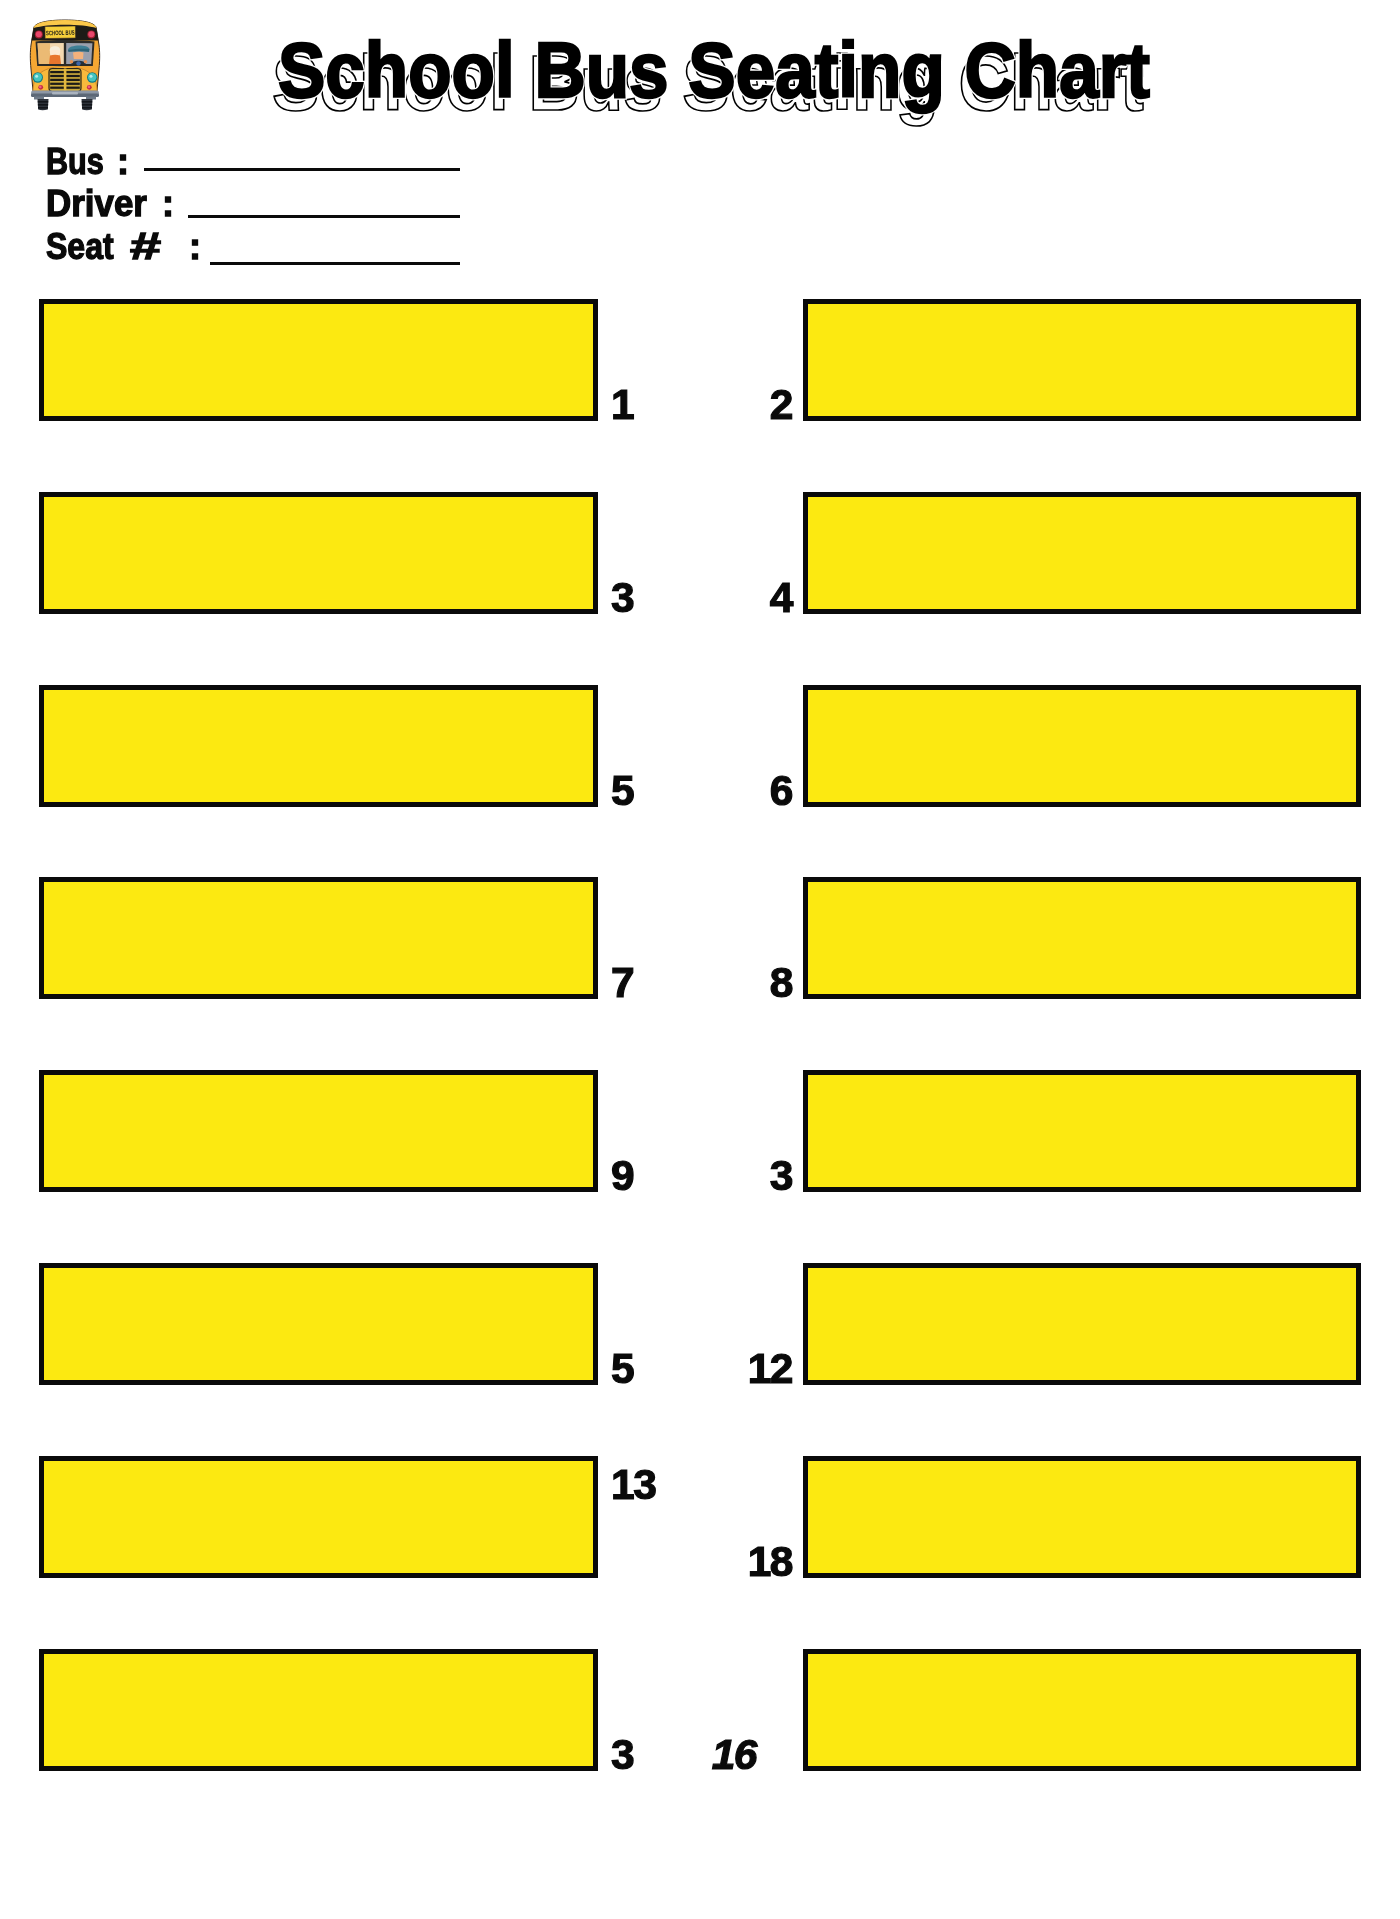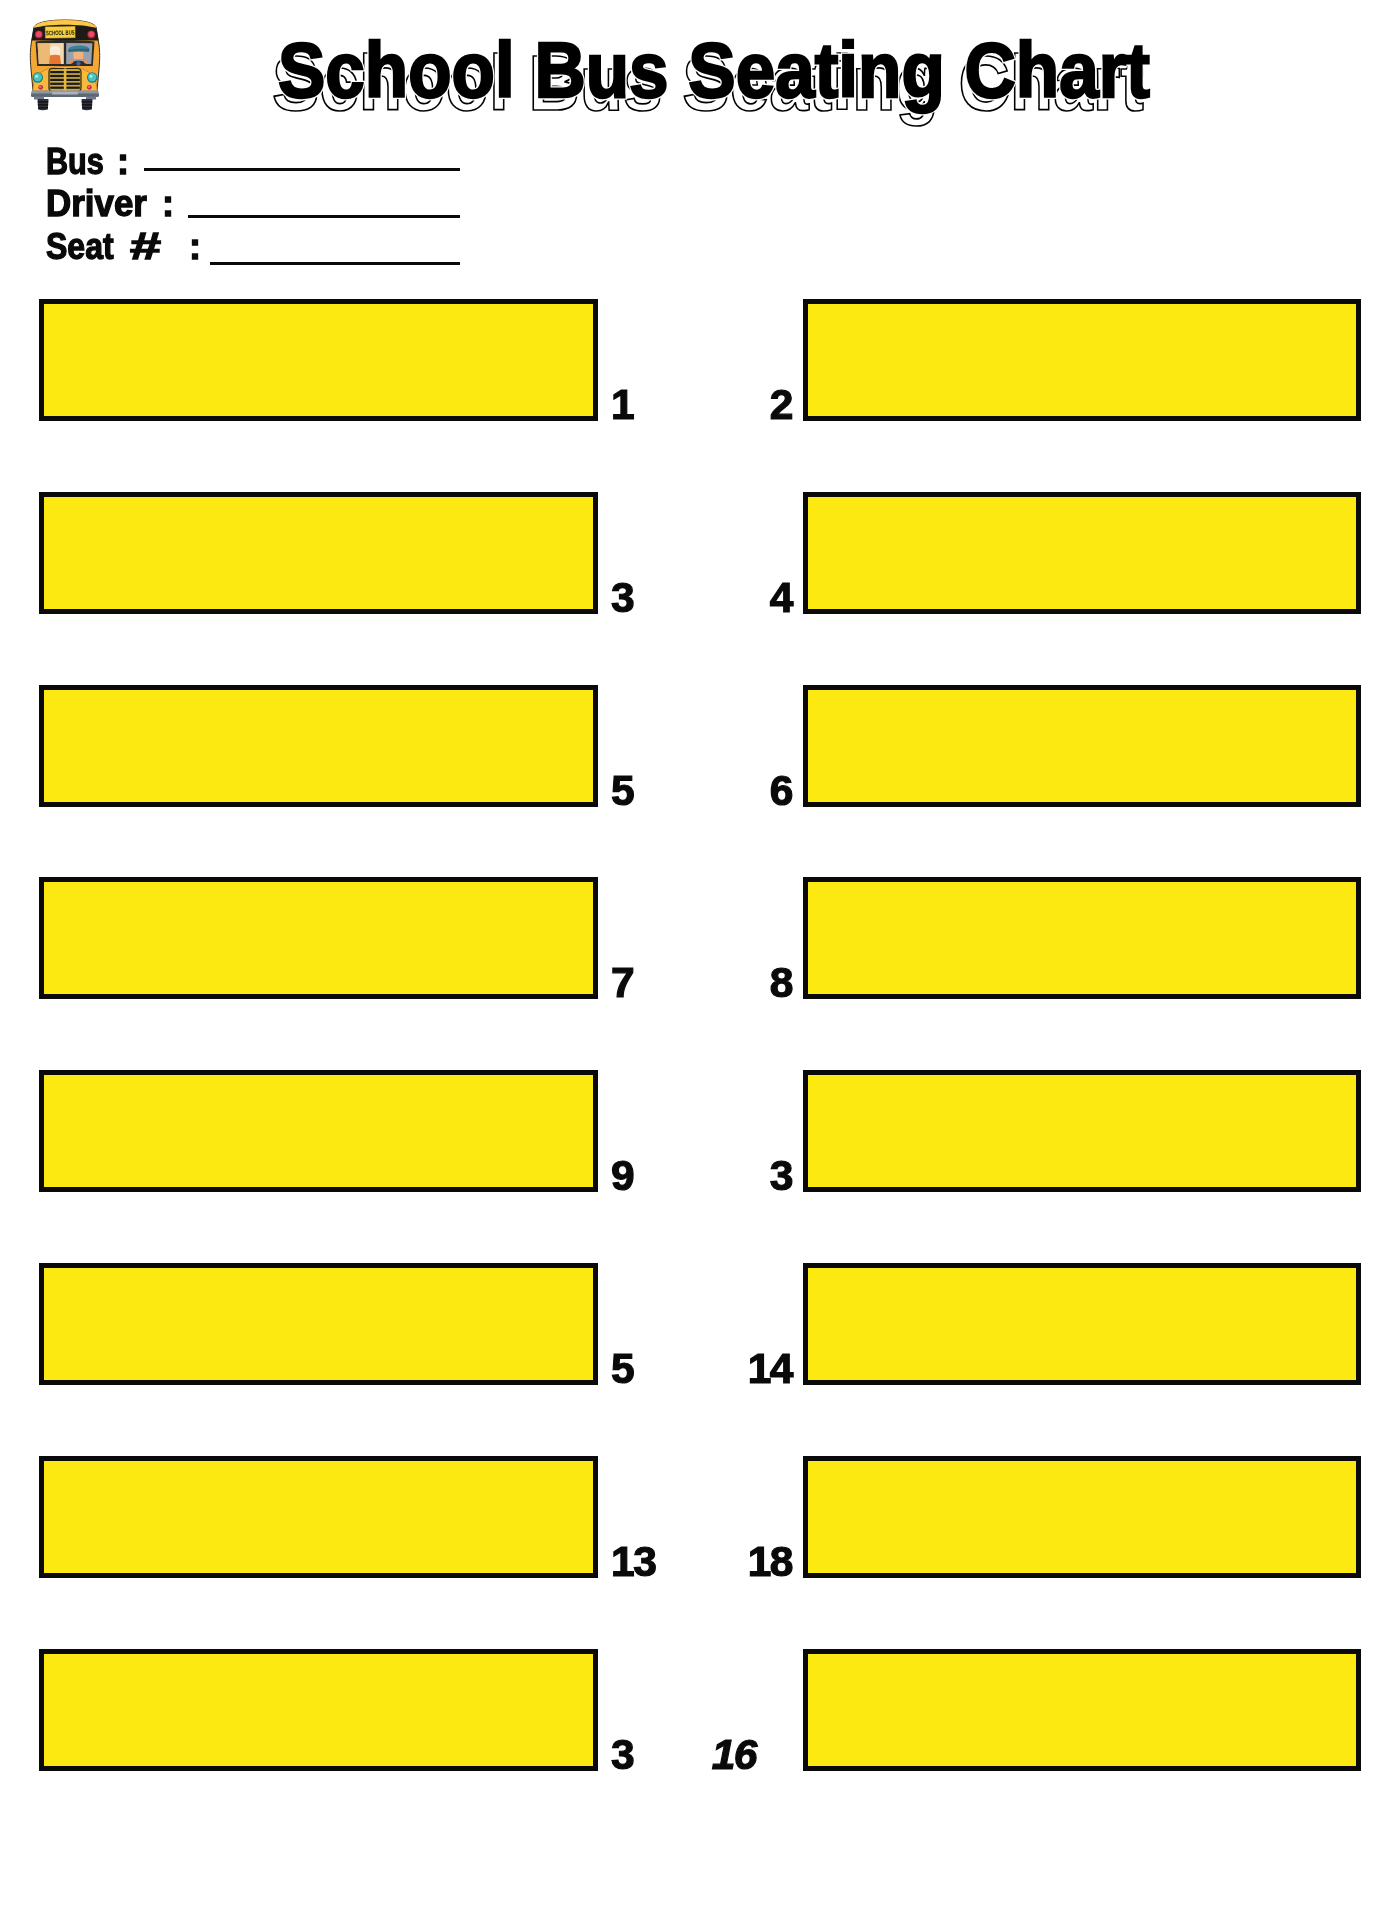--- a/index.html
+++ b/index.html
@@ -146,23 +146,23 @@
 <div class="num" style="right:608px;top:962px;">8</div>
 
 <div class="seat sl" style="left:39px;top:1070px;"></div>
 <div class="num" style="left:611px;top:1155px;">9</div>
 <div class="seat sr" style="left:803px;top:1070px;"></div>
 <div class="num" style="right:608px;top:1155px;">3</div>
 
 <div class="seat sl" style="left:39px;top:1263px;"></div>
 <div class="num" style="left:611px;top:1348px;">5</div>
 <div class="seat sr" style="left:803px;top:1263px;"></div>
-<div class="num" style="right:608px;top:1348px;">14</div>
+<div class="num" style="right:608px;top:1348px;">12</div>
 
 <div class="seat sl" style="left:39px;top:1456px;"></div>
-<div class="num" style="left:611px;top:1541px;">13</div>
+<div class="num" style="left:611px;top:1464px;">13</div>
 <div class="seat sr" style="left:803px;top:1456px;"></div>
 <div class="num" style="right:608px;top:1541px;">18</div>
 
 <div class="seat sl" style="left:39px;top:1649px;"></div>
 <div class="num" style="left:611px;top:1734px;">3</div>
 <div class="seat sr" style="left:803px;top:1649px;"></div>
 <div class="num" style="right:644px;top:1734px;font-style:italic;">16</div>
 
 </body></html>

